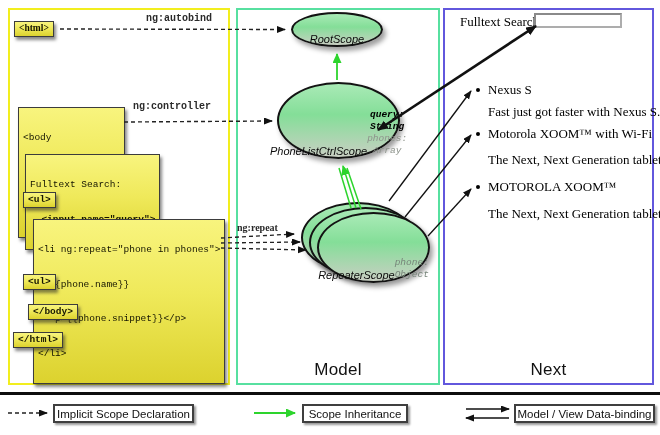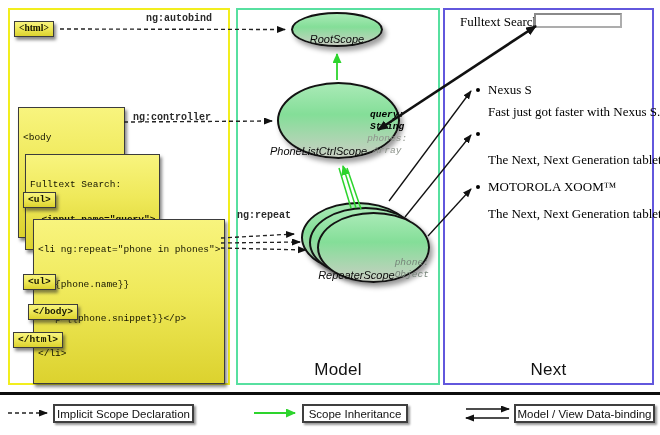--- a/index.html
+++ b/index.html
@@ -77,22 +77,22 @@
     <div class="codeline">  {{phone.name}}</div>
     <div class="codeline">  &lt;p&gt;{{phone.snippet}}&lt;/p&gt;</div>
     <div class="codeline">&lt;/li&gt;</div>
   </div>
 
   <div class="codebox bold" style="left:23px;top:274px;">&lt;ul&gt;</div>
   <div class="codebox bold" style="left:28px;top:304px;text-align:center;">&lt;/body&gt;</div>
   <div class="codebox bold" style="left:13px;top:332px;">&lt;/html&gt;</div>
 
   <div class="edge-label" style="left:146px;top:13px;">ng:autobind</div>
-  <div class="edge-label" style="left:133px;top:112px;">ng:controller</div>
-  <div class="edge-label" style="left:237px;top:210px;">ng:repeat</div>
+  <div class="edge-label" style="left:133px;top:101px;">ng:controller</div>
+  <div class="edge-label" style="left:237px;top:222px;font-family:Liberation Serif, serif;">ng:repeat</div>
 
   <div class="scope" style="left:291px;top:12px;width:92px;height:35px;">
     <div class="t">Root</div>
     <div class="t">Scope</div>
   </div>
 
   <div class="scope" style="left:277px;top:82px;width:123px;height:77px;">
     <div class="t">PhoneListCtrl</div>
     <div class="t">Scope</div>
     <div class="props">
@@ -112,20 +112,21 @@
   </div>
 
   <div class="view-text" style="left:460px;top:14px;">Fulltext Search:</div>
   <input class="search-input" type="text" value="" style="">
 
   <div class="bullet" style="left:476px;top:88px;"></div>
   <div class="view-text" style="left:488px;top:82px;">Nexus S</div>
   <div class="view-text" style="left:488px;top:104px;">Fast just got faster with Nexus S.</div>
 
   <div class="bullet" style="left:476px;top:132px;"></div>
+  <div class="view-text" style="left:488px;top:126px;">Motorola XOOM™ with Wi-Fi</div>
   <div class="view-text" style="left:488px;top:152px;">The Next, Next Generation tablet.</div>
 
   <div class="bullet" style="left:476px;top:185px;"></div>
   <div class="view-text" style="left:488px;top:179px;">MOTOROLA XOOM™</div>
   <div class="view-text" style="left:488px;top:206px;">The Next, Next Generation tablet.</div>
 
   <div class="divider"></div>
   <div class="legend-box" style="left:302px;width:106px;">Scope Inheritance</div>
   <div class="legend-box" style="left:53px;width:141px;">Implicit Scope Declaration</div>
   <div class="legend-box" style="left:514px;width:141px;">Model / View Data-binding</div>

